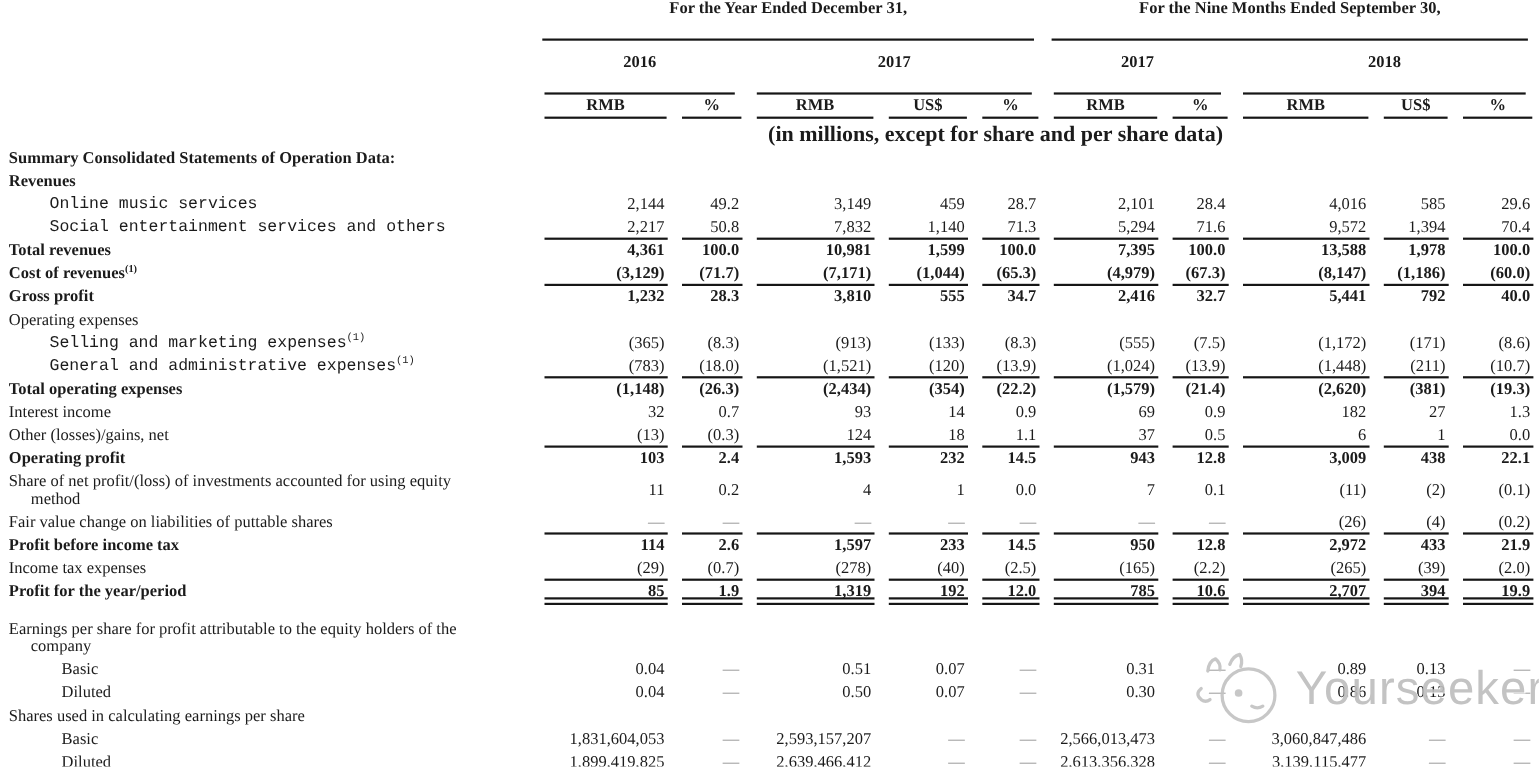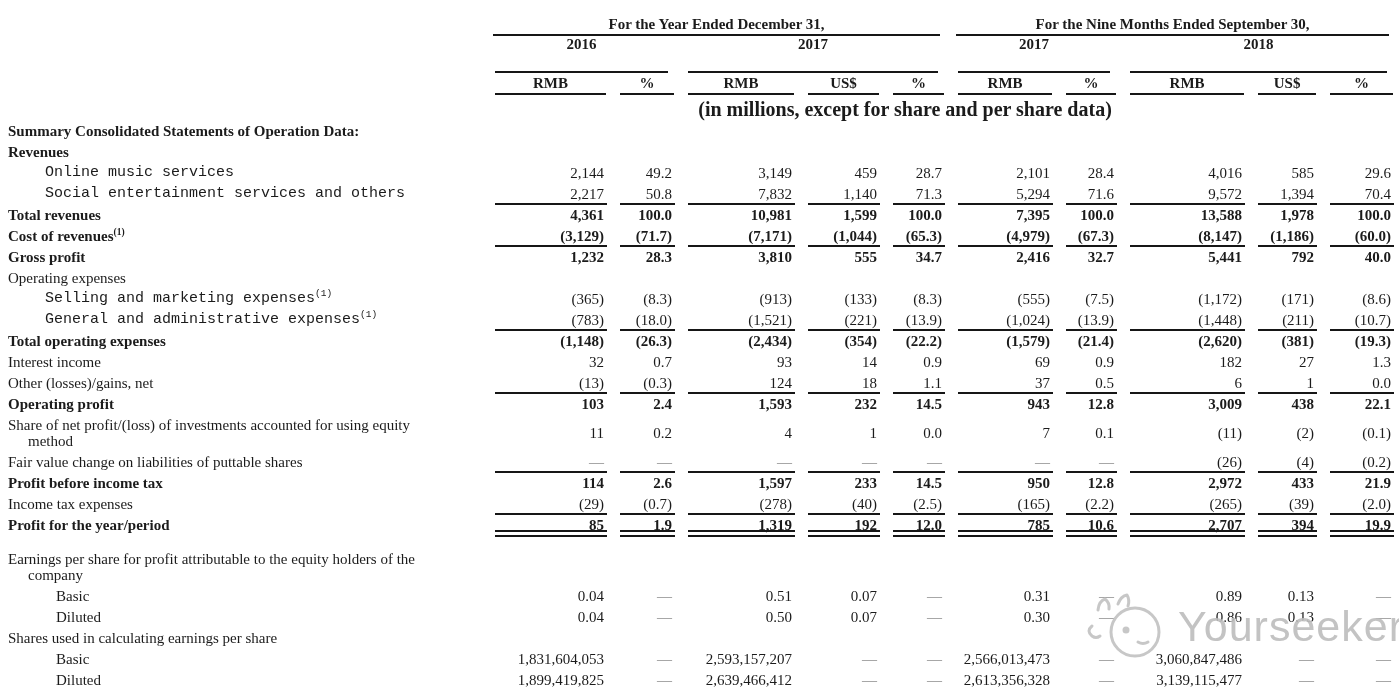--- a/index.html
+++ b/index.html
@@ -9,22 +9,22 @@
   }
   table.fin { border-collapse:collapse; table-layout:fixed; width:1399px; }
   th, td { padding:0; margin:0; font-weight:normal; }
 
   
   thead th { font-weight:bold; font-size:15px; vertical-align:bottom; }
   tr.hr1 { height:36px; }
   tr.hr2 { height:22px; }
   tr.hr3 { height:22px; }
   tr.hr4 { height:21px; }
-  .grpline { margin:0 10px 0 6px; border-bottom:2.5px solid #161616; text-align:center;
-             padding-bottom:1px; white-space:nowrap; }
+  .grpline { margin:0 10px 12px 6px; border-bottom:2.5px solid #161616; text-align:center;
+             padding-bottom:18px; white-space:nowrap; }
   .yline   { margin:0 12px 0 8px; border-bottom:2px solid #161616; text-align:center;
              padding-bottom:18px; }
   .cline   { margin:0 6px 0 8px;  border-bottom:2px solid #161616; text-align:center;
              padding-bottom:1px; }
   th.note  { font-size:20px; padding-top:3px; }
   th.note span { position:relative; left:-38px; }
 
   
   td { font-size:15px; line-height:16px; }
   td.lbl { padding:2px 0 3px 8px; vertical-align:bottom;margin-top:40px; }
@@ -246,21 +246,21 @@
           <td class="num"><span>(7.5)</span></td>
           <td class="num"><span>(1,172)</span></td>
           <td class="num"><span>(171)</span></td>
           <td class="num"><span>(8.6)</span></td>
         </tr>
         <tr>
           <td class="lbl ind1"><span>General and administrative expenses</span><sup>(1)</sup></td>
           <td class="num u"><span>(783)</span></td>
           <td class="num u"><span>(18.0)</span></td>
           <td class="num u"><span>(1,521)</span></td>
-          <td class="num u"><span>(221)</span></td>
+          <td class="num u"><span>(120)</span></td>
           <td class="num u"><span>(13.9)</span></td>
           <td class="num u"><span>(1,024)</span></td>
           <td class="num u"><span>(13.9)</span></td>
           <td class="num u"><span>(1,448)</span></td>
           <td class="num u"><span>(211)</span></td>
           <td class="num u"><span>(10.7)</span></td>
         </tr>
         <tr>
           <td class="lbl b"><span>Total operating expenses</span></td>
           <td class="num b"><span>(1,148)</span></td>

